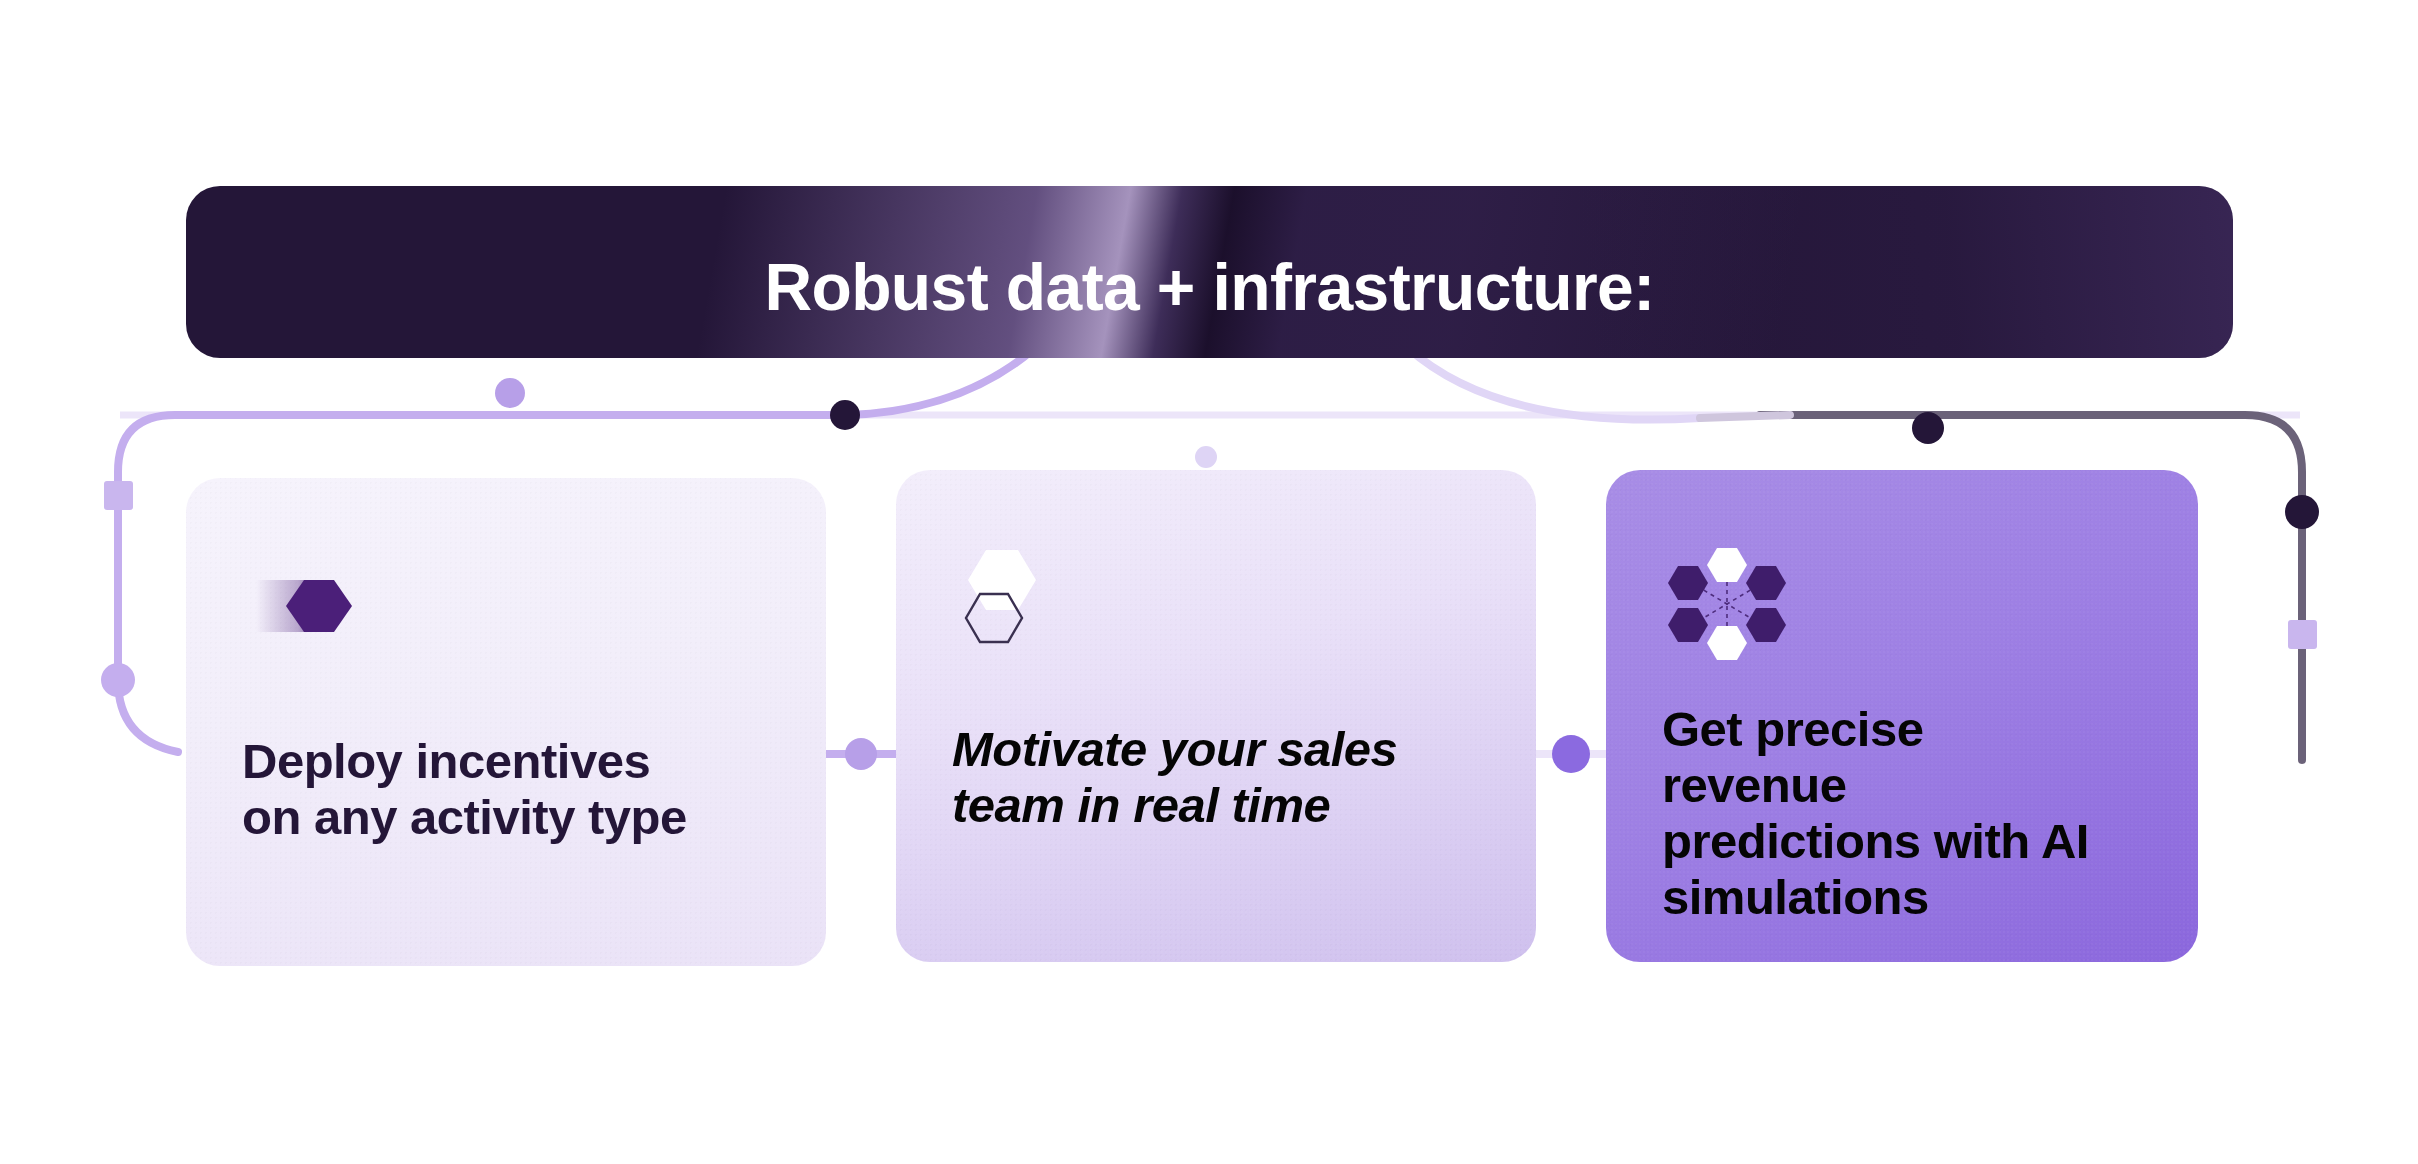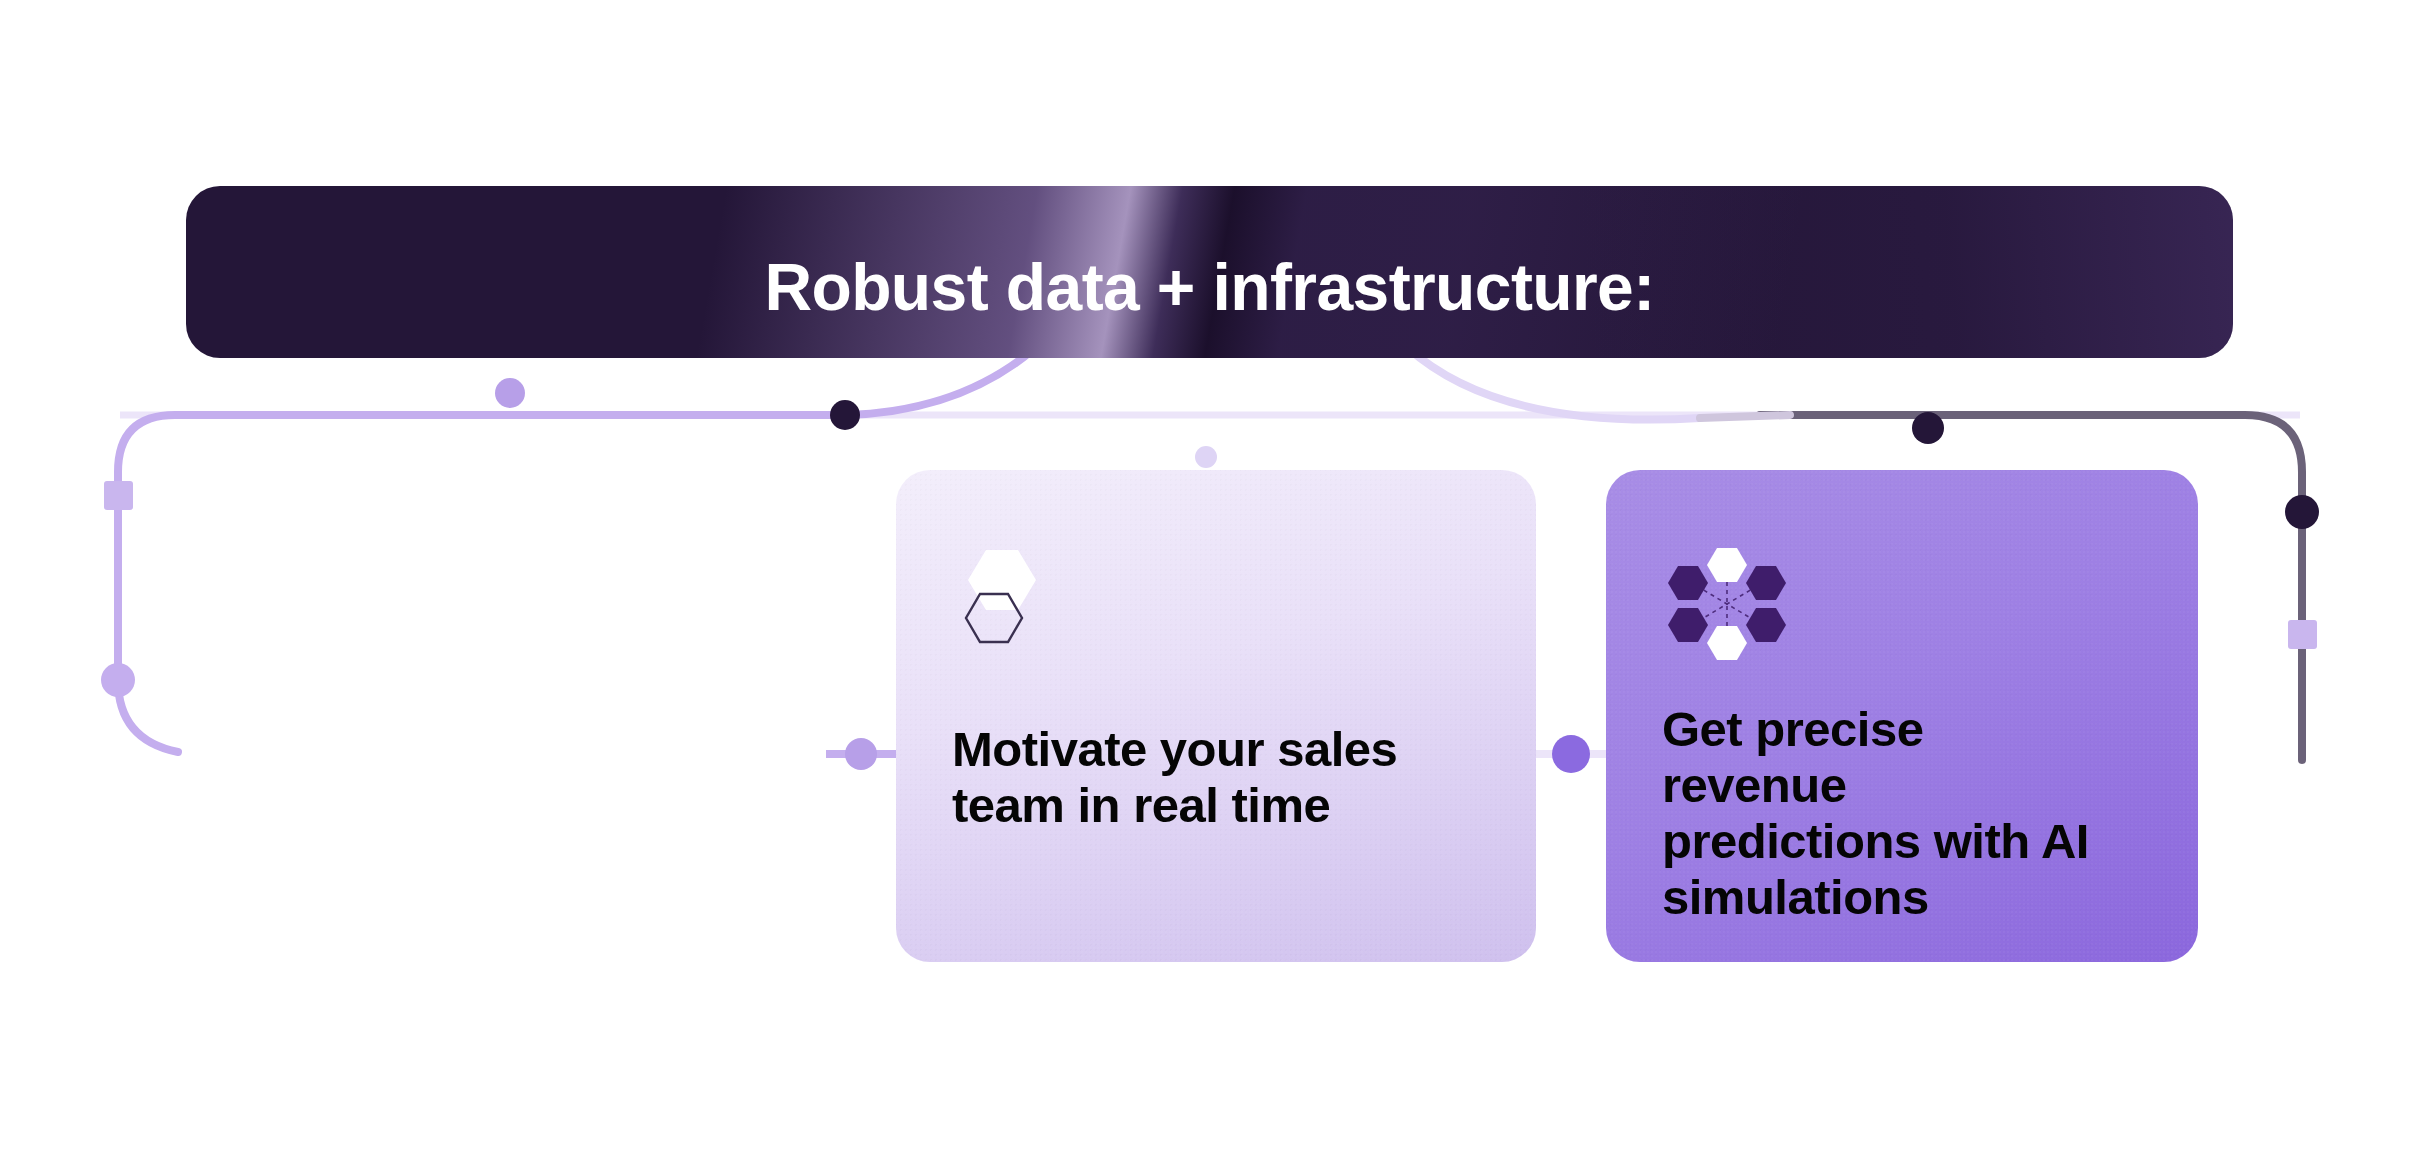--- a/index.html
+++ b/index.html
@@ -109,20 +109,21 @@
     left: 186px; top: 478px; width: 640px; height: 488px;
     background: linear-gradient(170deg, #f6f3fc 0%, #f2eefa 42%, #eae2f7 100%);
   }
   #card1 .card-title { color: #241638; }
   #card1 .card-inner { padding-top: 74px; }
   #card1 .title-block { margin-top: 38px; }
 
   #card2 {
     left: 896px; top: 470px; width: 640px; height: 492px;
     background: linear-gradient(165deg, #f3eefb 0%, #e9e0f8 40%, #cfc0ee 100%);
+    font-style: italic;
   }
   #card2 .card-title { color: #050505; }
   #card2 .title-block { margin-top: 34px; }
 
   #card3 {
     left: 1606px; top: 470px; width: 592px; height: 492px;
     background: linear-gradient(150deg, #a88de6 0%, #9e80e4 45%, #8b67dd 100%);
   }
   #card3 .card-title { color: #050505; }
   #card3 .title-block { margin-top: 14px; }
@@ -197,20 +198,42 @@
     <rect x="104" y="481" width="29" height="29" rx="3" fill="#c9b6ee"></rect>
     <rect x="2288" y="620" width="29" height="29" rx="3" fill="#c9b6ee"></rect>
   </svg>
 
   <div id="banner">
     <div class="banner-sheen"></div>
     <div class="banner-sheen2"></div>
     <div id="banner-title">Robust data + infrastructure:</div>
   </div>
 
+  <div class="card" id="card1">
+    <div class="noise"></div>
+    <div class="card-inner">
+      <div class="icon-wrap">
+        <svg width="180" height="110" viewBox="0 0 180 110">
+          <defs>
+            <linearGradient id="trail1" x1="0" y1="0" x2="1" y2="0">
+              <stop offset="0%" stop-color="#4b1f79" stop-opacity="0"></stop>
+              <stop offset="60%" stop-color="#4b1f79" stop-opacity="0.35"></stop>
+              <stop offset="100%" stop-color="#4b1f79" stop-opacity="0.9"></stop>
+            </linearGradient>
+          </defs>
+          <rect x="14" y="28" width="70" height="52" fill="url(#trail1)"></rect>
+          <polygon points="62,28 92,28 110,54 92,80 62,80 44,54" fill="#4b1f79"></polygon>
+        </svg>
+      </div>
+      <div class="title-block">
+        <div class="card-title">Deploy incentives
+on any activity type</div>
+      </div>
+    </div>
+  </div>
 
   <div class="card" id="card2">
     <div class="noise"></div>
     <div class="card-inner">
       <div class="icon-wrap">
         <svg width="130" height="130" viewBox="0 0 130 130">
           <polygon points="34,6 66,6 84,36 66,66 34,66 16,36" fill="#ffffff"></polygon>
           <polygon points="28,50 56,50 70,74 56,98 28,98 14,74" fill="none" stroke="#3a3050" stroke-width="2.4"></polygon>
         </svg>
       </div>

